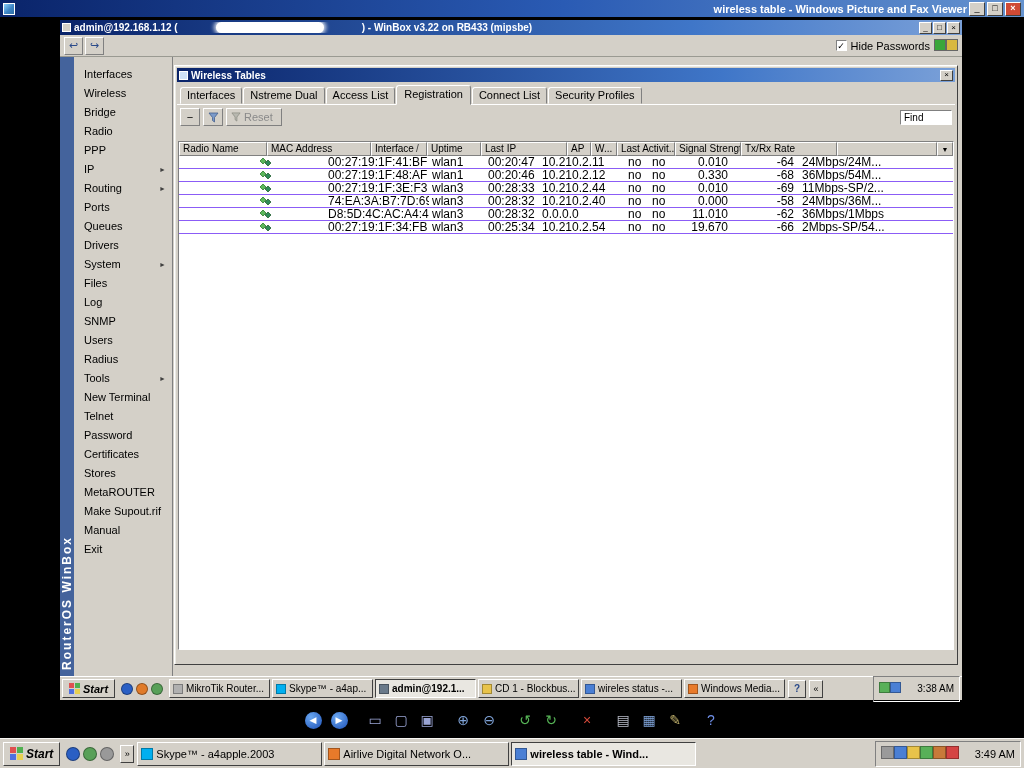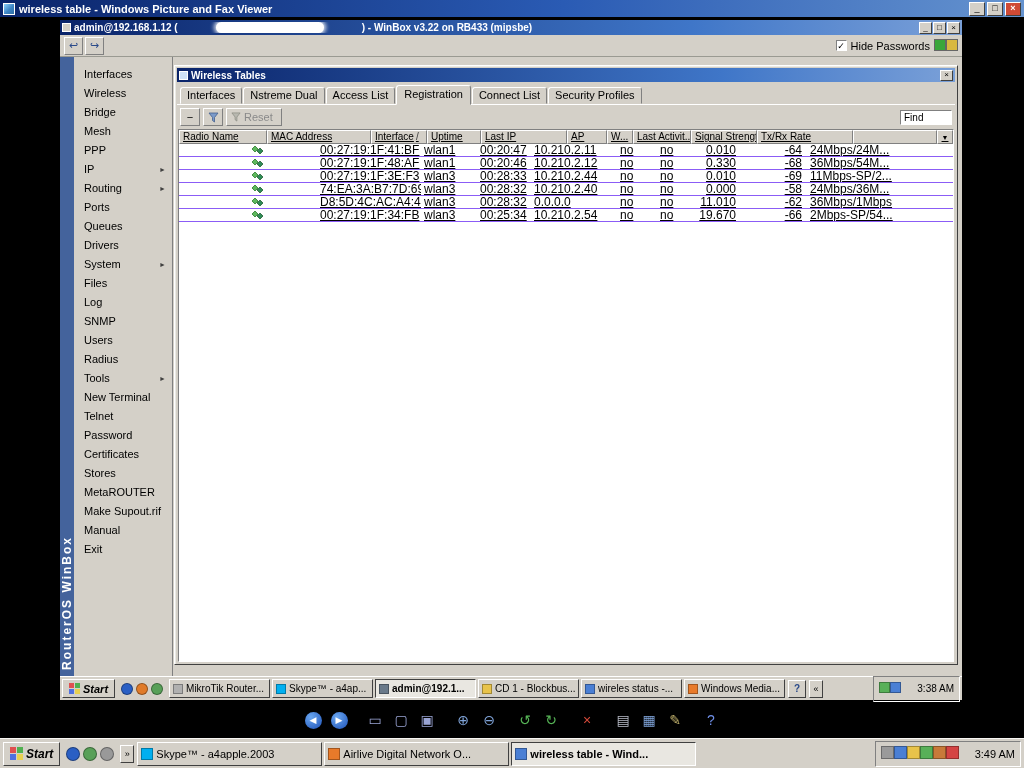--- a/index.html
+++ b/index.html
@@ -6,21 +6,21 @@
   html,body { width:1024px; height:768px; overflow:hidden; }
   body { font-family:"Liberation Sans", sans-serif; }
   .screen { position:relative; width:1024px; height:768px; background:#000; overflow:hidden; }
 
   
   .viewer-titlebar { position:absolute; top:0; left:0; right:0; height:17px;
     background:linear-gradient(90deg,#0a246a,#2a5bb4 55%,#6593cf);
     display:flex; align-items:center; padding:0 3px; color:#fff; font-size:11px; font-weight:bold; }
   .vt-appicon { width:12px; height:12px; margin-right:4px; border:1px solid #fff;
     background:linear-gradient(135deg,#8fd4ff 0%,#3d85c6 55%,#2e6da4); flex:none; }
-  .vt-title { flex:1; white-space:nowrap; overflow:hidden; }
+  .vt-title { flex:1; white-space:nowrap; overflow:hidden;text-align:right; }
   .vt-btn { width:16px; height:14px; margin-left:2px; font-size:9px; line-height:11px; text-align:center;
     background:#d4d0c8; border:1px solid; border-color:#fff #404040 #404040 #fff; color:#000; font-family:inherit; }
   .vt-close { background:#cf4a35; color:#fff; font-weight:bold; }
 
   .viewer-client { position:absolute; top:17px; bottom:30px; left:0; right:0; background:#000; }
 
   
   .viewer-toolbar { position:absolute; bottom:8px; left:50%; transform:translateX(-50%);
     display:flex; align-items:center; gap:6px; }
   .viewer-toolbar .vtb { background:transparent; border:none; width:20px; height:20px;
@@ -88,30 +88,30 @@
 
   .wt-toolbar { height:25px; flex:none; display:flex; align-items:center; gap:3px; padding:2px 3px;
     border-top:1px solid #fff; }
   .tb-btn { min-width:20px; height:18px; background:#d4d0c8; border:1px solid; border-color:#fff #808080 #808080 #fff;
     font-size:11px; display:flex; align-items:center; justify-content:center; font-family:inherit; }
   .tb-reset { height:18px; background:#d4d0c8; border:1px solid; border-color:#fff #808080 #808080 #fff;
     font-size:11px; color:#8a8a8a; display:flex; align-items:center; gap:3px; padding:0 8px 0 4px; font-family:inherit; }
   .find-box { margin-left:auto; width:52px; height:15px; background:#fff; border:1px solid;
     border-color:#808080 #fff #fff #808080; font-size:10px; line-height:13px; padding:0 3px; color:#000; }
 
-  .wt-table { flex:1; margin:0 1px; background:#fff; border:1px solid; border-color:#808080 #fff #fff #808080;
-    display:flex; flex-direction:column; overflow:hidden;text-decoration:underline; }
+  .wt-table { flex:1; margin:12px 1px; background:#fff; border:1px solid; border-color:#808080 #fff #fff #808080;
+    display:flex; flex-direction:column; overflow:hidden; }
   .wt-header { flex:none; display:flex; height:14px; background:#d4d0c8; font-size:10px; position:relative; }
   .hc { border:1px solid; border-color:#fff #808080 #808080 #fff; padding:0 3px; line-height:12px;
     white-space:nowrap; overflow:hidden; flex:none; }
   .hc.filler { flex:1; }
   .hdr-dd { flex:none; width:16px; background:#d4d0c8; border:1px solid; border-color:#fff #808080 #808080 #fff;
     font-size:7px; line-height:11px; text-align:center; font-family:inherit; }
   .c0{width:88px;} .c1{width:104px;} .c2{width:56px;} .c3{width:54px;} .c4{width:86px;}
-  .c5{width:40px;} .c6{width:26px;} .c7{width:58px;} .c8{width:66px;} .c9{width:96px;}
+  .c5{width:24px;} .c6{width:26px;} .c7{width:58px;} .c8{width:66px;} .c9{width:96px;}
   .sort { color:#404040; margin-left:2px; }
 
   .wt-rows { flex:1; background:#fff; overflow:hidden; }
   .wt-row { display:flex; height:13px; line-height:12px; font-size:12px; border-bottom:1px solid #8b5cf6;justify-content:center; }
   .cell { padding:0 3px; white-space:nowrap; overflow:hidden; flex:none; }
   .cell.num { text-align:right; padding-right:5px; }
   .reg-icon { margin-left:20px; vertical-align:-1px; }
 
   .wt-status { flex:none; height:15px; margin-top:1px; background:#d4d0c8; border:1px solid;
     border-color:#808080 #fff #fff #808080; font-size:10px; line-height:13px; padding:0 4px; }
@@ -213,21 +213,21 @@
               <span>Wireless</span>
 
             </div>
 
             <div class="menu-item">
               <span>Bridge</span>
 
             </div>
 
             <div class="menu-item">
-              <span>Mesh</span>
+              <span>Radio</span>
 
             </div>
 
             <div class="menu-item">
               <span>PPP</span>
 
             </div>
 
             <div class="menu-item">
               <span>IP</span>

